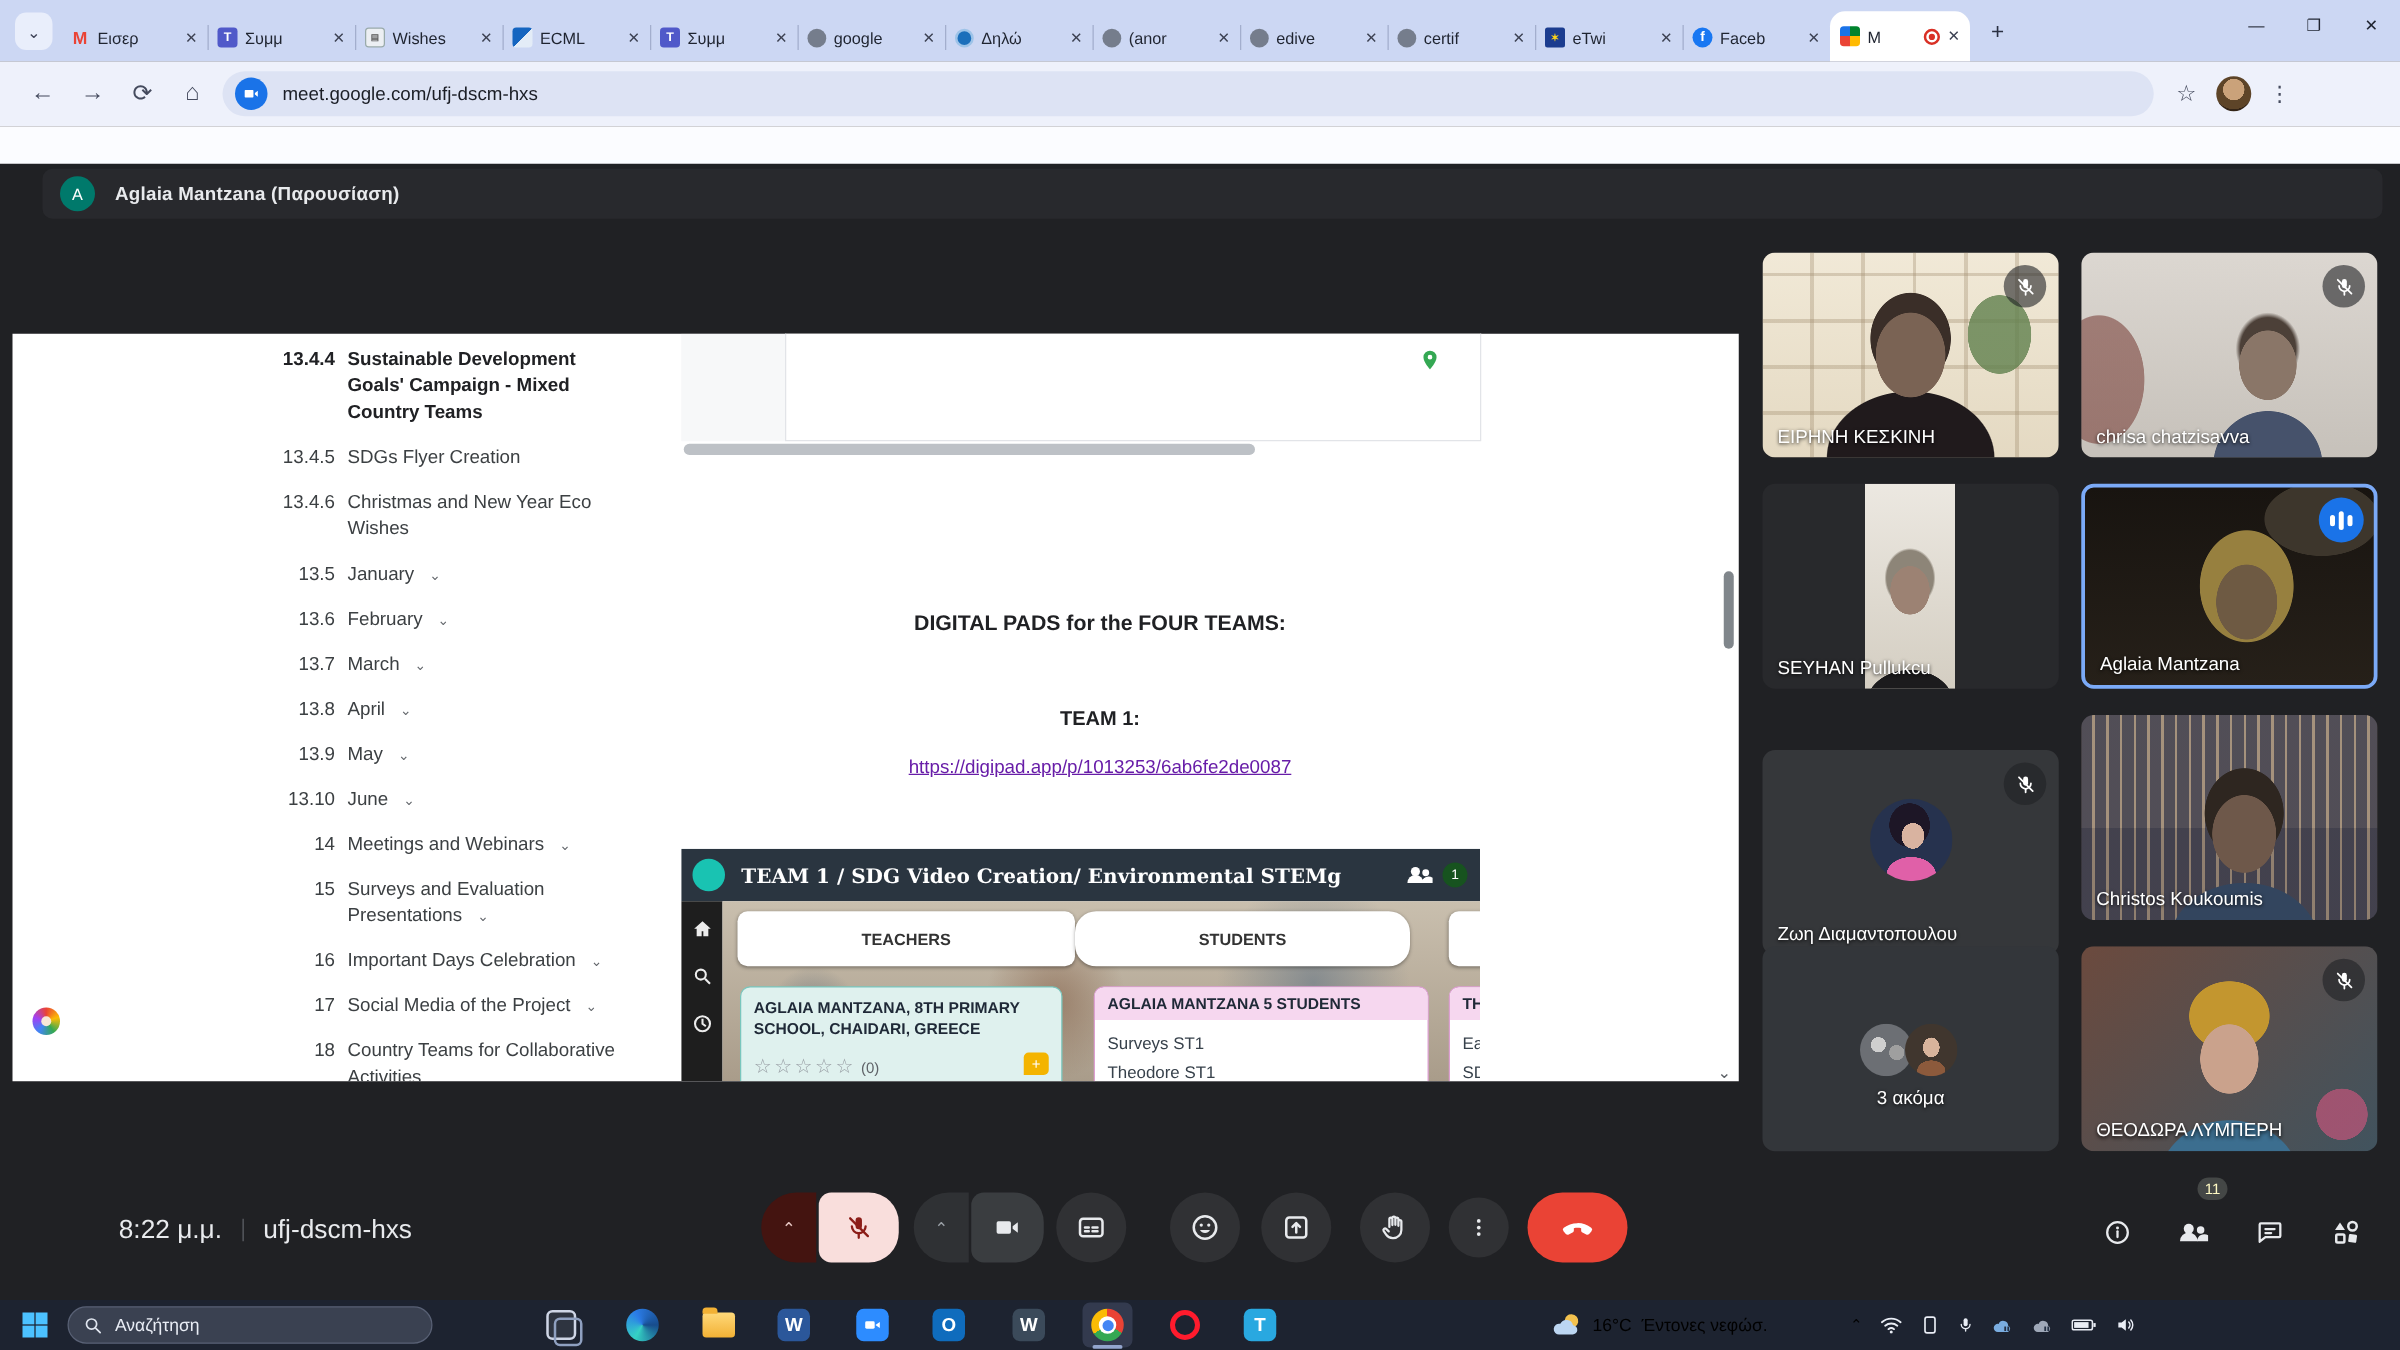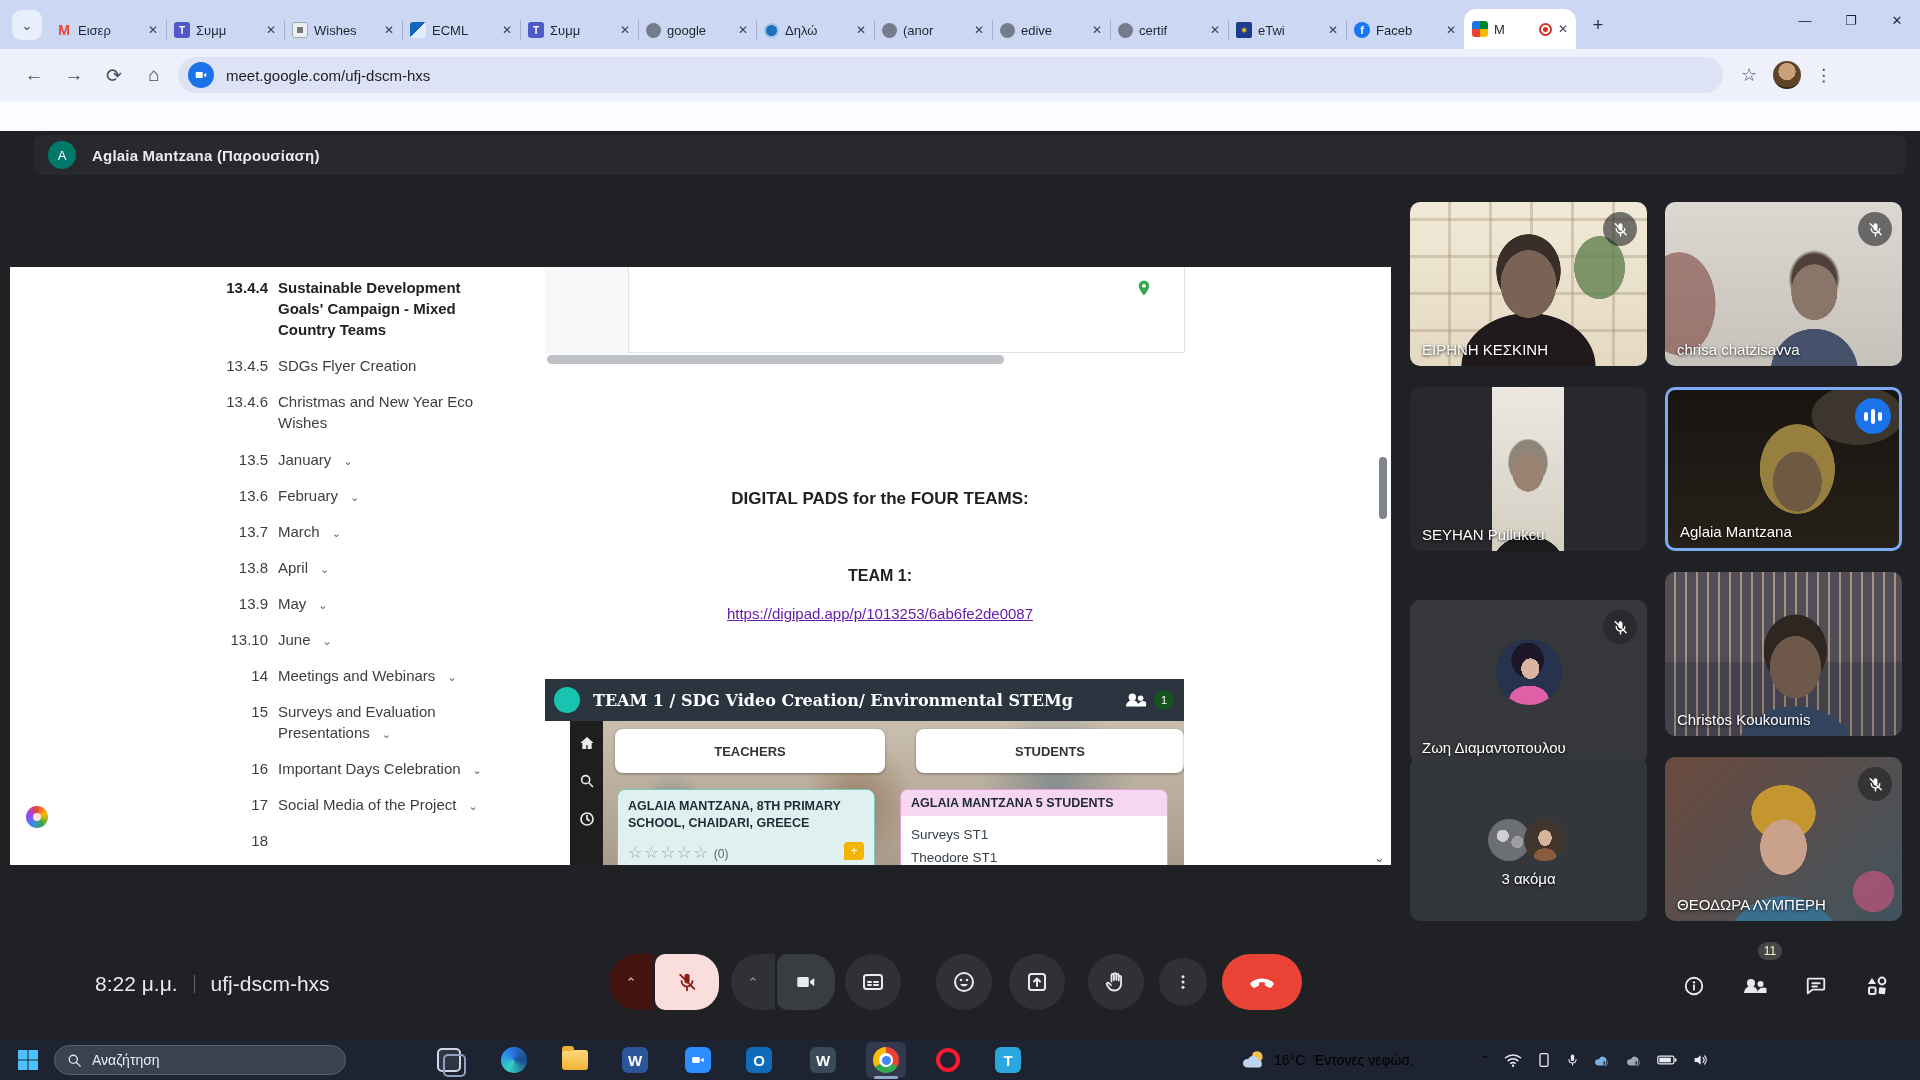--- a/index.html
+++ b/index.html
@@ -89,21 +89,21 @@
 
   
   .digipad { position:absolute; left:535px; top:412px; width:639px; height:186px; overflow:hidden; }
   .dp-header { height:42px; background:#2a3540; display:flex; align-items:center; }
   .dp-dot { width:26px; height:26px; border-radius:50%; background:#19c3b2; margin-left:9px; flex:none; }
   .dp-title { margin-left:13px; color:#fff; font-family:"DejaVu Serif",serif;
               font-weight:bold; font-size:16px; white-space:nowrap; }
   .dp-people { margin-left:auto; margin-right:10px; display:flex; align-items:center; gap:7px; }
   .dp-badge { width:20px; height:20px; border-radius:50%; background:#17531f; color:#fff;
               font-size:11px; display:flex; align-items:center; justify-content:center; }
-  .dp-body { position:absolute; top:42px; left:0; right:0; bottom:0;margin-left:25px; }
+  .dp-body { position:absolute; top:42px; left:0; right:0; bottom:0; }
   .dp-side { position:absolute; left:0; top:0; width:33px; height:100%; background:#1e1e1e;
              display:flex; flex-direction:column; align-items:center; padding-top:14px; gap:22px; }
   .dp-main { position:absolute; left:33px; top:0; right:0; bottom:0;
      background:
        radial-gradient(60px 80px at 12% 75%, rgba(70,90,110,.75), rgba(0,0,0,0) 70%),
        radial-gradient(80px 90px at 44% 55%, rgba(125,85,60,.5), rgba(0,0,0,0) 70%),
        radial-gradient(110px 120px at 78% 45%, rgba(90,110,130,.55), rgba(0,0,0,0) 70%),
        linear-gradient(180deg,#c9bfae,#a99c8a); }
   .dp-colhead { position:absolute; top:8px; height:44px; background:#fff; border-radius:8px;
                 display:flex; align-items:center; justify-content:center; font-weight:bold;
@@ -413,20 +413,21 @@
   <div class="tocrow" style="top:491px">
     <span class="num">16</span>
     <span class="lbl">Important Days Celebration<span class="tocchev">⌄</span></span>
   </div>
   <div class="tocrow" style="top:527px">
     <span class="num">17</span>
     <span class="lbl">Social Media of the Project<span class="tocchev">⌄</span></span>
   </div>
   <div class="tocrow" style="top:563px">
     <span class="num">18</span>
+    <span class="lbl">Country Teams for Collaborative Activities</span>
   </div>
       </div>
     <div class="grayside"></div>
     <div class="topbox"></div>
     <div class="pin">
       <svg width="18" height="18" viewBox="0 0 24 24">
           <path fill="#34a853" d="M12 2a7 7 0 0 0-7 7c0 5.2 7 13 7 13s7-7.8 7-13a7 7 0 0 0-7-7zm0 9.5A2.5 2.5 0 1 1 12 6.5a2.5 2.5 0 0 1 0 5z"></path>
         </svg>
     </div>
     <div class="hscroll"></div>
@@ -463,21 +464,21 @@
             </span>
           <span class="dp-icon">
             <svg width="16" height="16" viewBox="0 0 24 24">
                 <circle cx="12" cy="12" r="9" fill="none" stroke="#ececec" stroke-width="2.5"></circle>
                 <path d="M12 6v6l4 3" fill="none" stroke="#ececec" stroke-width="2.5"></path>
               </svg>
             </span>
         </div>
         <div class="dp-main">
           <div class="dp-colhead" style="left:12px;width:270px;">TEACHERS</div>
-          <div class="dp-colhead" style="left:313px;width:268px;">STUDENTS</div>
+          <div class="dp-colhead" style="left:282px;width:268px;border-radius:17px;">STUDENTS</div>
           <div class="dp-colhead" style="left:581px;width:60px;"></div>
 
           <div class="dp-card-teal">
             <div class="ct">AGLAIA MANTZANA, 8TH PRIMARY SCHOOL, CHAIDARI, GREECE</div>
             <div class="dp-stars"><span>☆☆☆☆☆</span><span class="dp-rating">(0)</span></div>
             <span class="dp-comment">+</span>
 
           </div>
 
           <div class="dp-card-pink" style="left:297px;width:268px;height:120px;">

